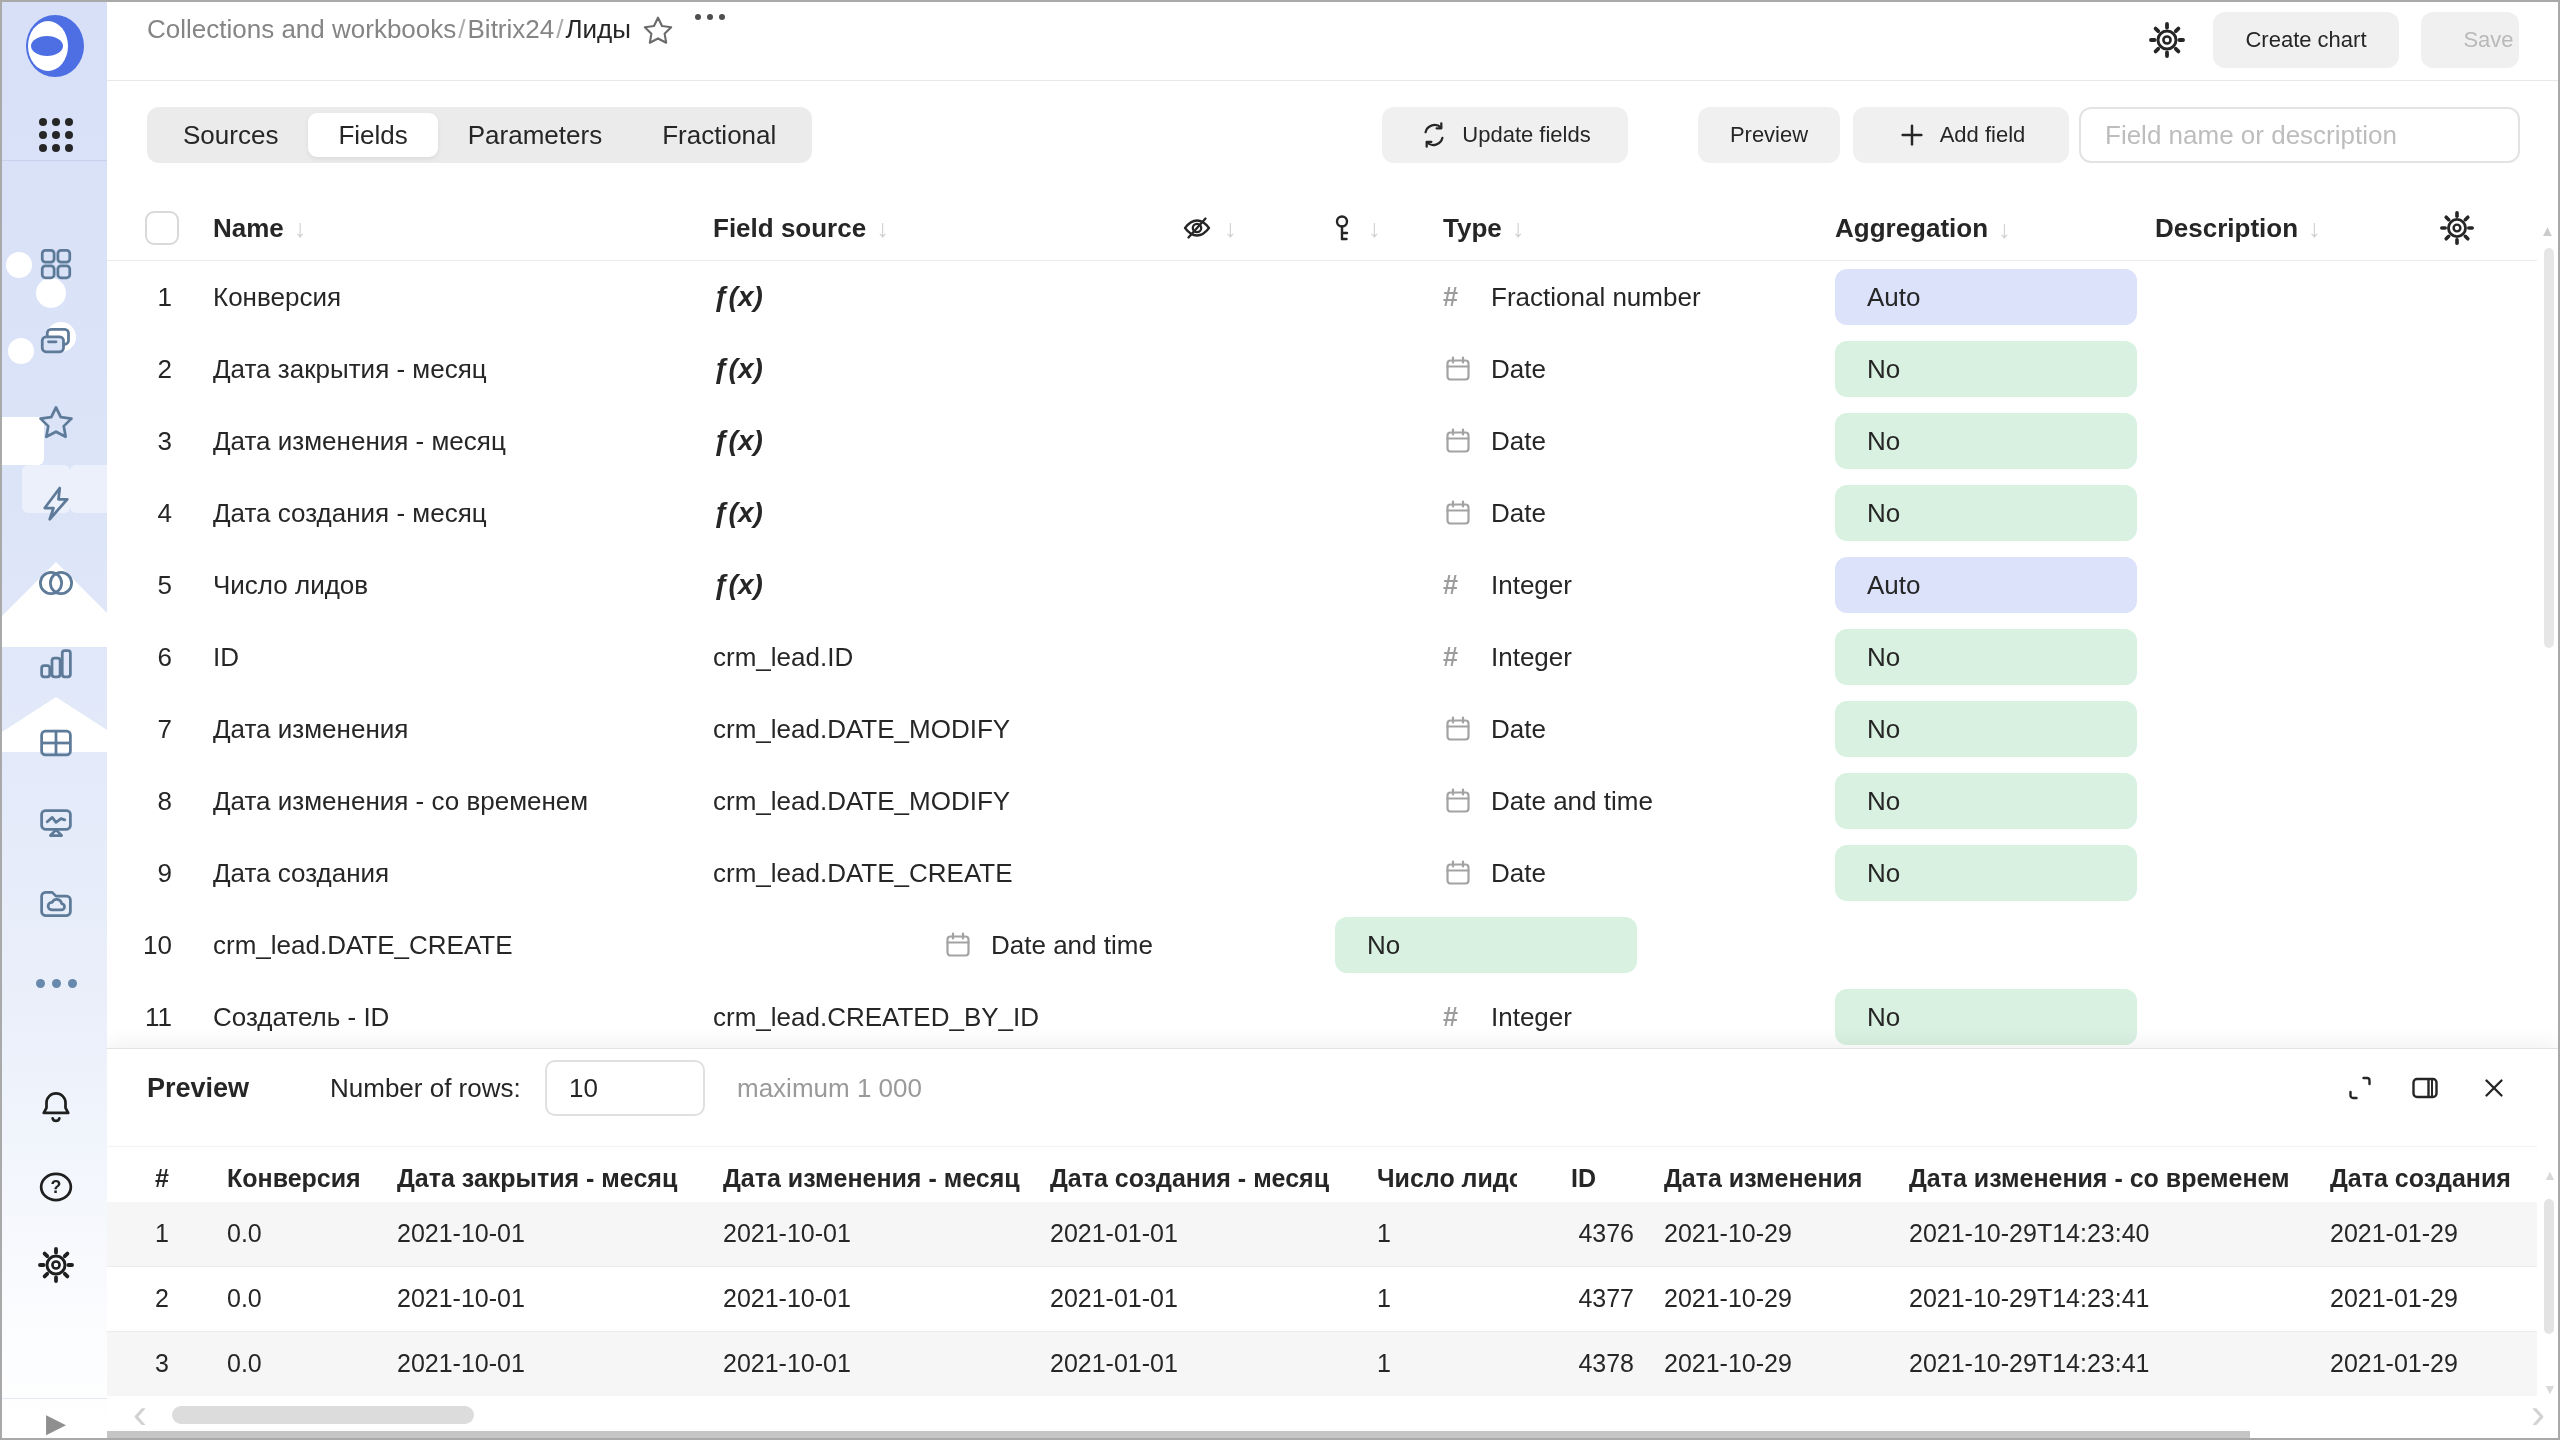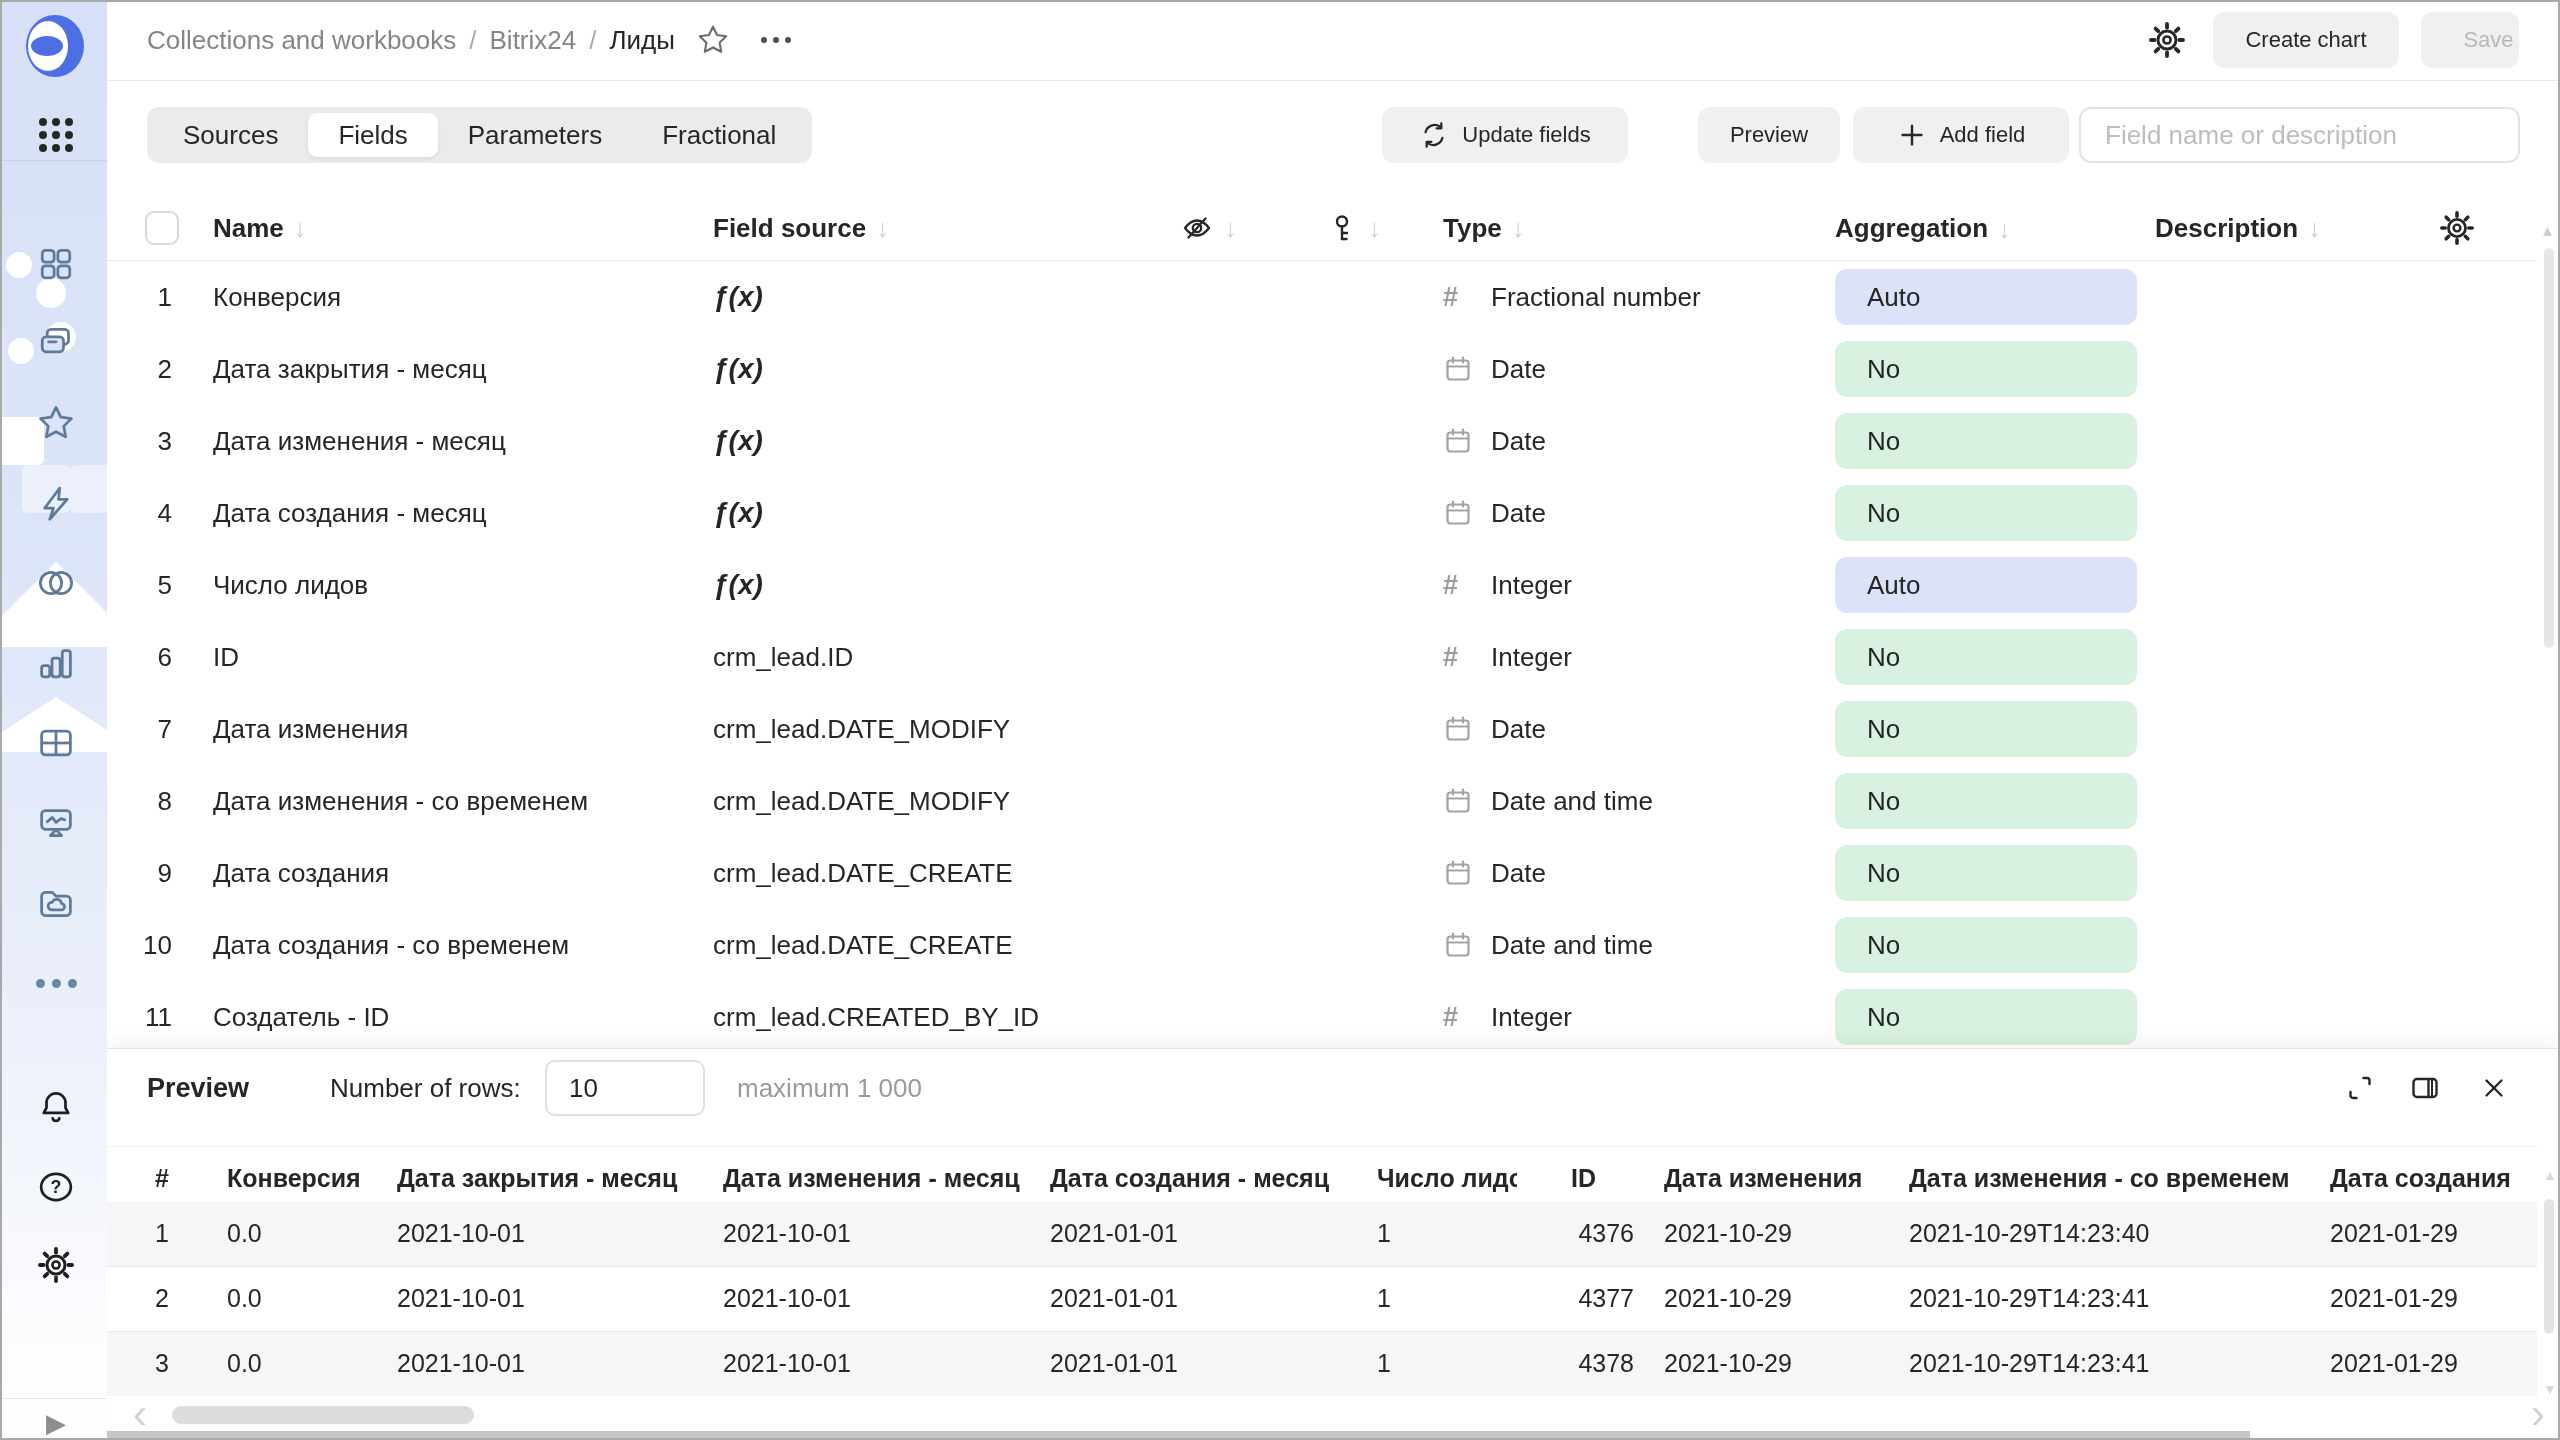--- a/index.html
+++ b/index.html
@@ -16,21 +16,21 @@
   .logo{position:absolute;left:21px;top:12px;width:64px;height:64px;z-index:2;}
   .sb-item{position:absolute;left:33px;width:42px;height:42px;display:flex;align-items:center;justify-content:center;z-index:2;}
   .appsgrid{display:grid;grid-template-columns:repeat(3,8px);grid-gap:5px;}
   .appsgrid i{width:8px;height:8px;border-radius:50%;background:#262626;}
   .sb-div{position:absolute;left:0;width:105px;height:1px;background:#c6d1ec;z-index:2;}
   .moredots{display:flex;gap:7px;}
   .moredots i{width:9px;height:9px;border-radius:50%;background:#6889ac;}
   .playtri{font-size:26px;color:#8f8f8f;line-height:42px;}
   
   .topbar-divider{position:absolute;left:107px;top:80px;right:2px;height:1px;background:#e8e8e8;}
-  .breadcrumb{position:absolute;left:147px;top:14px;height:52px;display:flex;align-items:center;gap:13px;white-space:nowrap;}
+  .breadcrumb{position:absolute;left:147px;top:14px;height:52px;display:flex;align-items:flex-start;gap:2px;white-space:nowrap;}
   .bc-seg{color:#858585;}
   .bc-sep{color:#aaa;}
   .bc-cur{color:#262626;}
   .bc-star{margin-left:8px;display:flex;}
   .bc-dots{margin-left:18px;display:flex;gap:6px;}
   .bc-dots i{width:6px;height:6px;border-radius:50%;background:#4f4f4f;}
   .top-gear{position:absolute;left:2148px;top:21px;width:38px;height:38px;}
   .btn{position:absolute;height:56px;border-radius:12px;background:#f0f0f1;display:flex;align-items:center;justify-content:center;
        font-size:22px;color:#262626;cursor:pointer;gap:13px;box-sizing:border-box;}
   .btn-create{left:2213px;top:12px;width:186px;}
@@ -582,21 +582,20 @@
       <span class="tlabel">Date</span>
     </div>
     <div class="rc rc6">
           <span class="pill no">No</span>
         </div>
     <div class="rc rc7"></div>
   </div>
 
   <div class="frow">
     <div class="rc rc0">10</div>
-    <div class="rc rc1">Дата создания - со временем</div>
     <div class="rc rc2">
       
       <span class="srctxt">crm_lead.DATE_CREATE</span>
     </div>
     <div class="rc rc3"></div>
     <div class="rc rc4"></div>
     <div class="rc rc5">
 
       <span class="ticon tcal">
         <svg width="30" height="30" viewBox="0 0 30 30" fill="none" stroke="#a3a3a3" stroke-width="2.2" stroke-linecap="round" stroke-linejoin="round">

